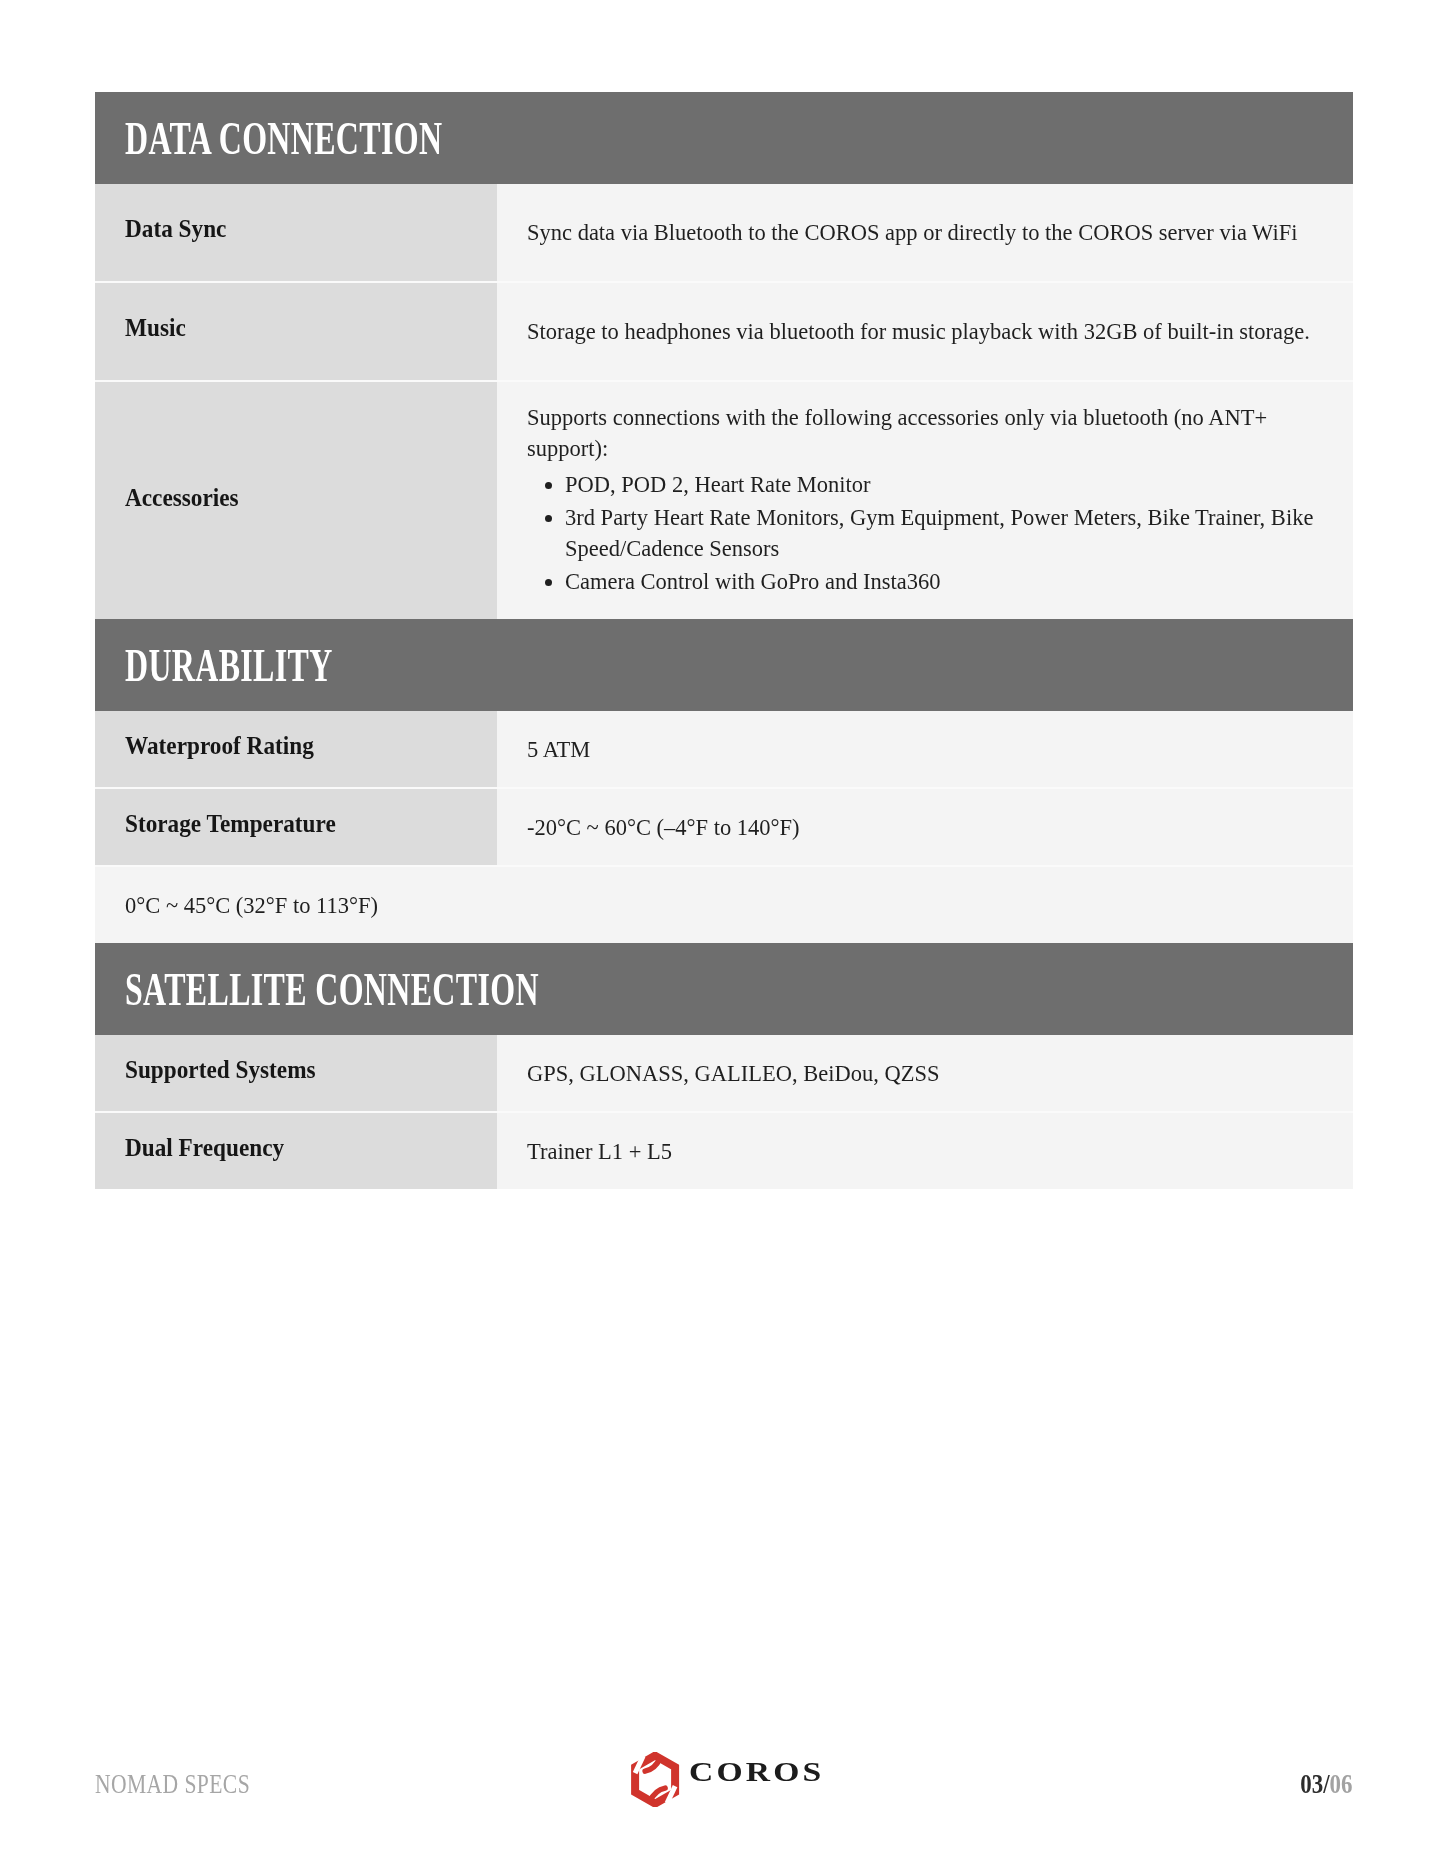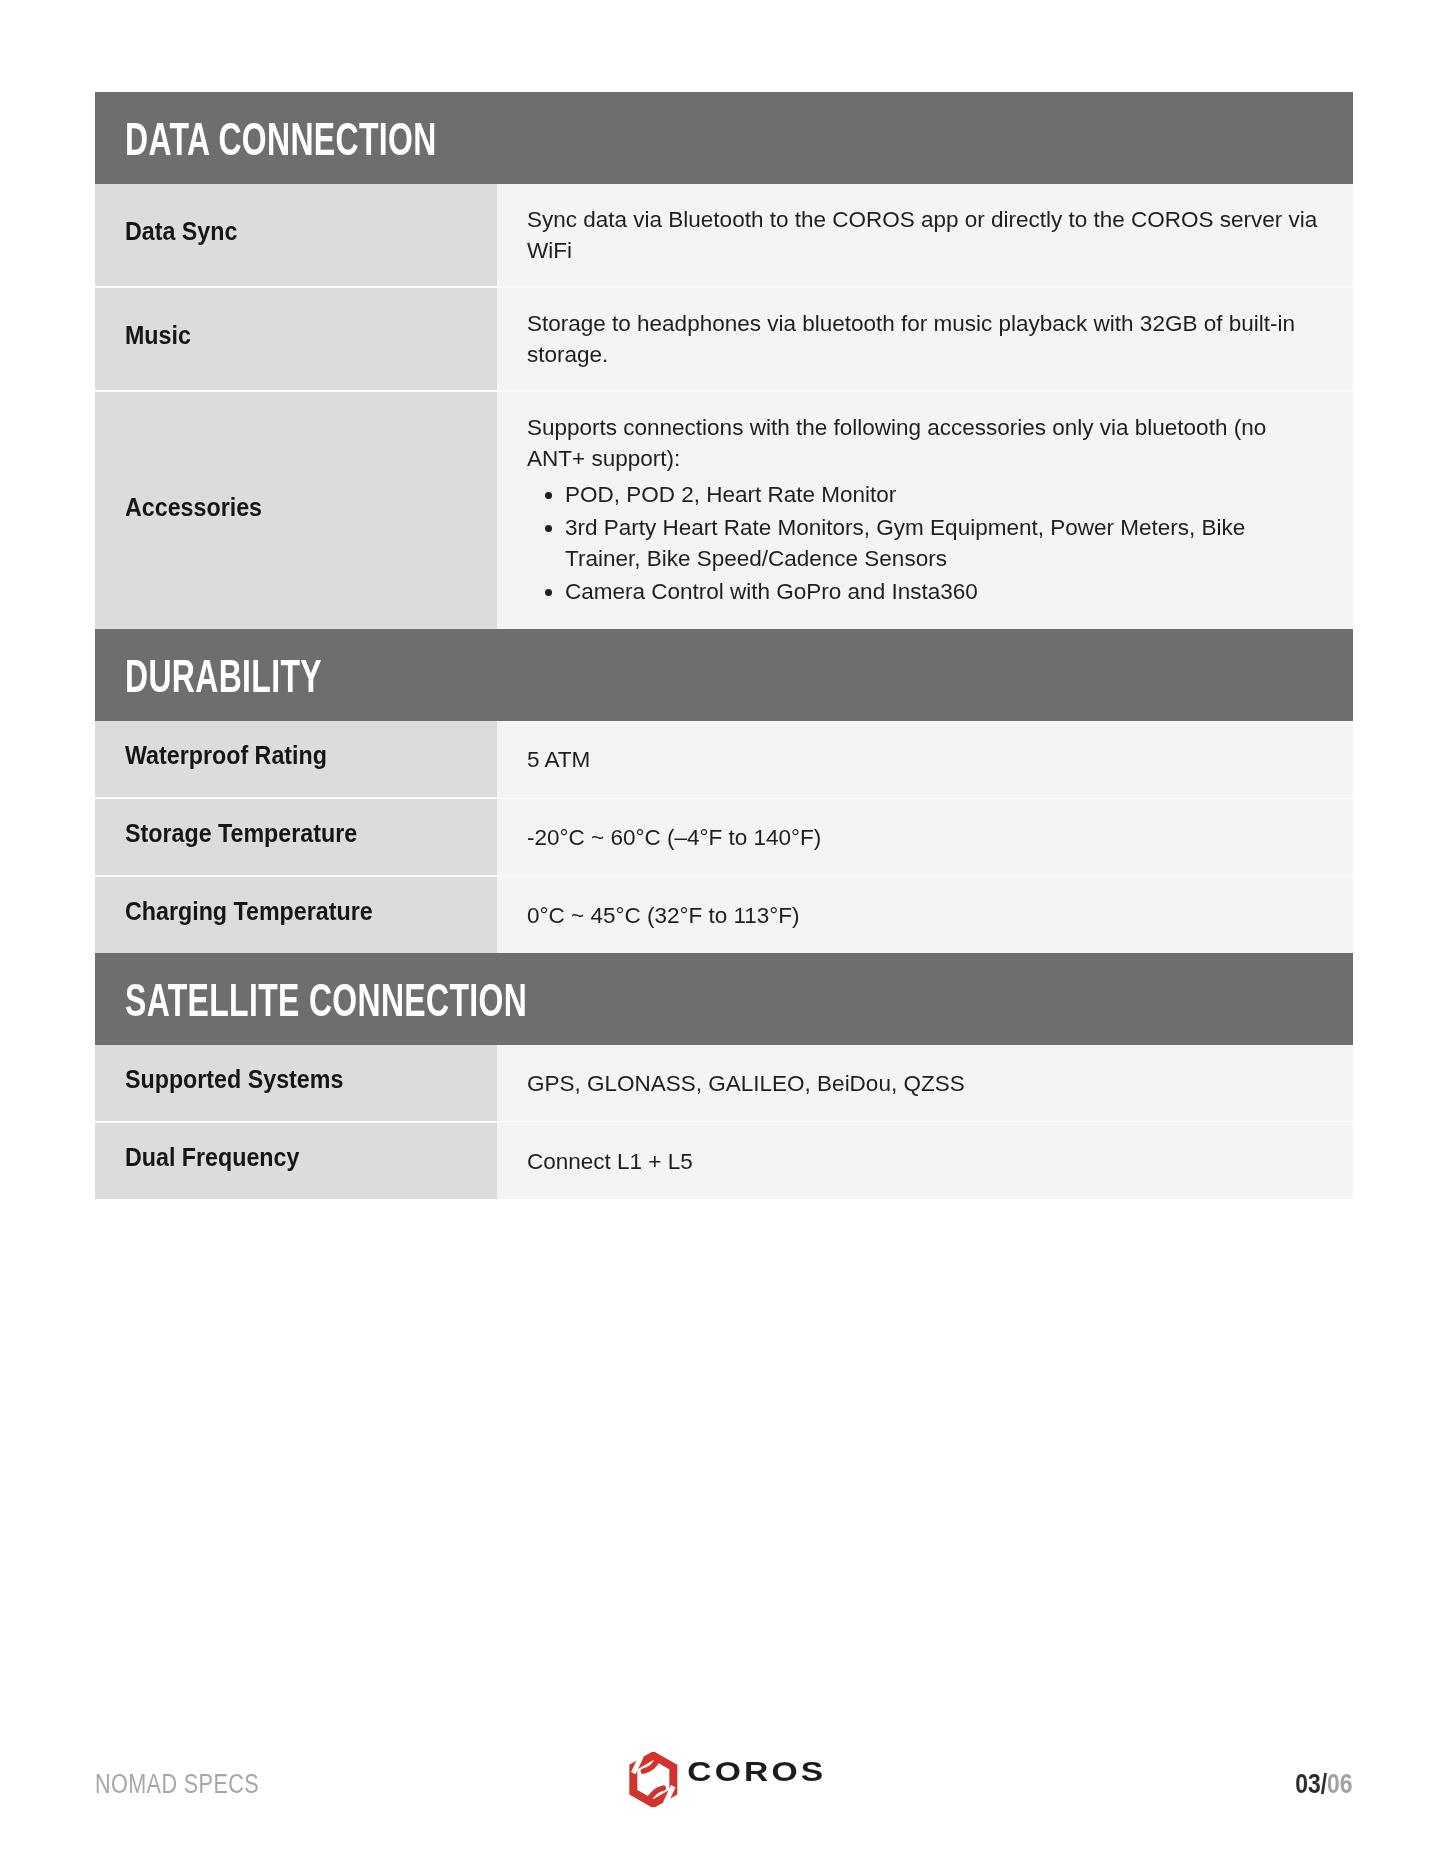--- a/index.html
+++ b/index.html
@@ -1,18 +1,18 @@
 <!DOCTYPE html>
 <html><head>
 <meta charset="utf-8">
 <style>
   html,body { margin:0; padding:0; background:#ffffff; }
   .page {
     position:relative; width:1445px; height:1856px; background:#ffffff;
-    font-family:Liberation Sans, sans-serif; color:#1a1a1a; overflow:hidden;
+    font-family:Liberation Serif, serif; color:#1a1a1a; overflow:hidden;
   }
   .spec-table { position:absolute; left:95px; top:92px; width:1258px; }
 
   
   .section-bar {
     height:92px; background:#6e6e6e; display:flex; align-items:center;
     padding-left:30px; box-sizing:border-box;
   }
   .section-bar .bar-text {
     color:#ffffff; font-weight:bold; font-size:47px; line-height:1;
@@ -124,23 +124,20 @@
       </div>
       <div class="row simple">
         <div class="cell-label">
           <span class="label-text">Storage Temperature</span>
         </div>
         <div class="cell-value">
           <p>-20°C ~ 60°C (–4°F to 140°F)</p>
         </div>
       </div>
       <div class="row simple">
-        <div class="cell-label">
-          <span class="label-text">Charging Temperature</span>
-        </div>
         <div class="cell-value">
           <p>0°C ~ 45°C (32°F to 113°F)</p>
         </div>
       </div>
     </div>
 
     <div>
       <div class="section-bar">
         <span class="bar-text">SATELLITE CONNECTION</span>
       </div>
@@ -150,21 +147,21 @@
         </div>
         <div class="cell-value">
           <p>GPS, GLONASS, GALILEO, BeiDou, QZSS</p>
         </div>
       </div>
       <div class="row simple">
         <div class="cell-label">
           <span class="label-text">Dual Frequency</span>
         </div>
         <div class="cell-value">
-          <p>Connect L1 + L5</p>
+          <p>Trainer L1 + L5</p>
         </div>
       </div>
     </div>
 
   </div>
 
   <div class="footer">
     <span class="doc-title">NOMAD SPECS</span>
 
     <div class="brand">

